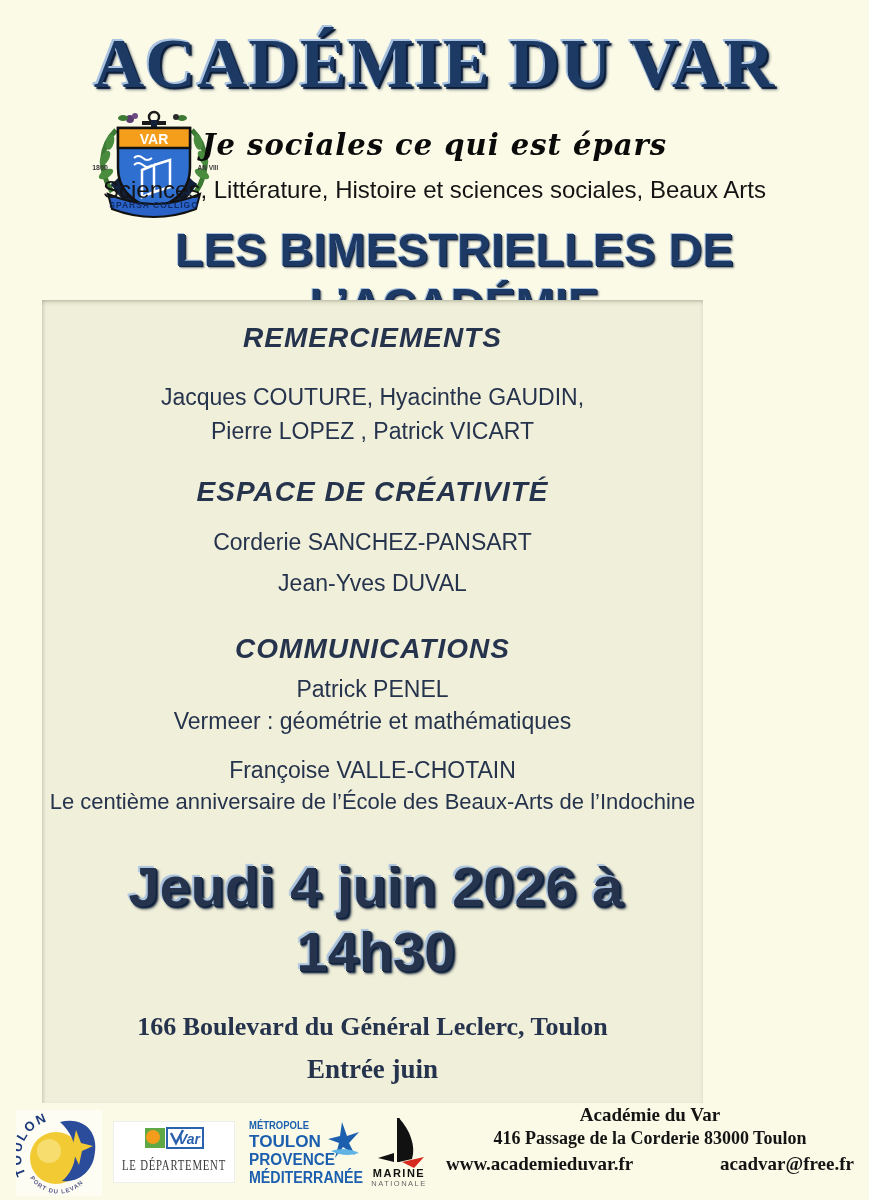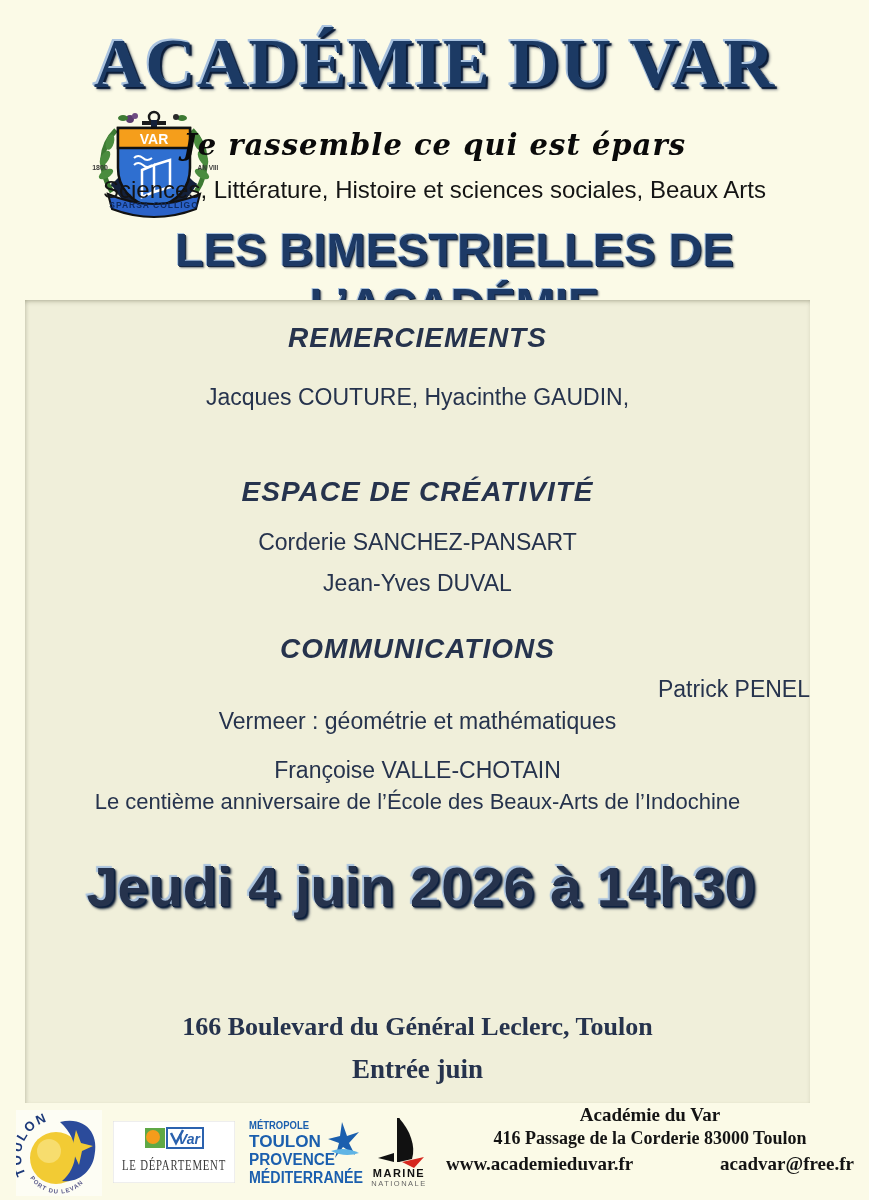--- a/index.html
+++ b/index.html
@@ -20,21 +20,21 @@
     font-family:"DejaVu Serif",serif;font-style:italic;font-weight:bold;
     font-size:29px;color:#0a0a0a;letter-spacing:1px;
   }
   .disciplines{top:176px;font-size:24px;color:#141414;}
   .banner{
     top:222px;font-weight:bold;font-size:47px;color:#1d3a66;
     text-shadow:-1px -1px 0 #a9c2de,1px 1px 0 #16263f,2px 2px 2px rgba(10,24,48,.55);
     padding-left:40px;
   }
   .panel{
-    position:absolute;left:25px;top:300px;width:785px;height:803px;
+    position:absolute;left:42px;top:300px;width:661px;height:803px;
     background:#F0EFDA;
     box-shadow:inset 0 3px 5px -2px rgba(95,95,70,.45), inset 3px 0 4px -2px rgba(95,95,70,.2);
   }
   .panel .abs{color:#26334d;}
   .sec-title{
     font-style:italic;font-weight:bold;font-size:28px;color:#1f3050;letter-spacing:1px;
   }
   .body-line{font-size:23px;}
   .body-line.small{font-size:22px;}
   .emboss{
@@ -96,34 +96,35 @@
     <path d="M52,62 L64,57 L64,84 L52,89 Z" fill="none" stroke="#fff" stroke-width="2.5"></path>
     <path d="M64,57 L80,52 L80,79 L64,84" fill="none" stroke="#fff" stroke-width="2.5"></path>
 
     <path d="M18,86 Q64,106 110,86 L106,101 Q64,117 22,101 Z" fill="#2b62c8" stroke="#111" stroke-width="2"></path>
     <text x="64" y="100" text-anchor="middle" font-family="Liberation Sans, sans-serif" font-size="8.5" font-weight="bold" fill="#0f2a5e" letter-spacing="1">SPARSA COLLIGO</text>
 
     <text x="10" y="62" text-anchor="middle" font-family="Liberation Sans, sans-serif" font-size="7" font-weight="bold" fill="#3a3a3a">1800</text>
     <text x="118" y="62" text-anchor="middle" font-family="Liberation Sans, sans-serif" font-size="6.5" font-weight="bold" fill="#3a3a3a">AN VIII</text>
   </svg>
 
-  <div class="abs tagline">Je rassemble ce qui est épars</div>
+  <div class="abs tagline">Je sociales ce qui est épars</div>
   <div class="abs disciplines">Sciences, Littérature, Histoire et sciences sociales, Beaux Arts</div>
   <div class="abs banner">LES BIMESTRIELLES DE L’ACADÉMIE</div>
 
   <div class="panel">
     <div class="abs sec-title" style="top:22px;">REMERCIEMENTS</div>
     <div class="abs body-line" style="top:84px;">Jacques COUTURE, Hyacinthe GAUDIN,</div>
+    <div class="abs body-line" style="top:118px;">Pierre LOPEZ , Patrick VICART</div>
 
     <div class="abs sec-title" style="top:176px;">ESPACE DE CRÉATIVITÉ</div>
     <div class="abs body-line" style="top:229px;">Corderie SANCHEZ-PANSART</div>
     <div class="abs body-line" style="top:270px;">Jean-Yves DUVAL</div>
 
     <div class="abs sec-title" style="top:333px;">COMMUNICATIONS</div>
-    <div class="abs body-line" style="top:376px;text-align:right;">Patrick PENEL</div>
+    <div class="abs body-line" style="top:376px;">Patrick PENEL</div>
     <div class="abs body-line" style="top:408px;">Vermeer : géométrie et mathématiques</div>
     <div class="abs body-line" style="top:457px;">Françoise VALLE-CHOTAIN</div>
     <div class="abs body-line small" style="top:489px;">Le centième anniversaire de l’École des Beaux-Arts de l’Indochine</div>
 
     <div class="abs datetime emboss">Jeudi 4 juin 2026 à 14h30</div>
     <div class="abs addr">166 Boulevard du Général Leclerc, Toulon</div>
     <div class="abs adm">Entrée juin</div>
   </div>
 
   <svg class="logo" style="left:16px;top:1110px;" width="86" height="86" viewBox="0 0 86 86">

